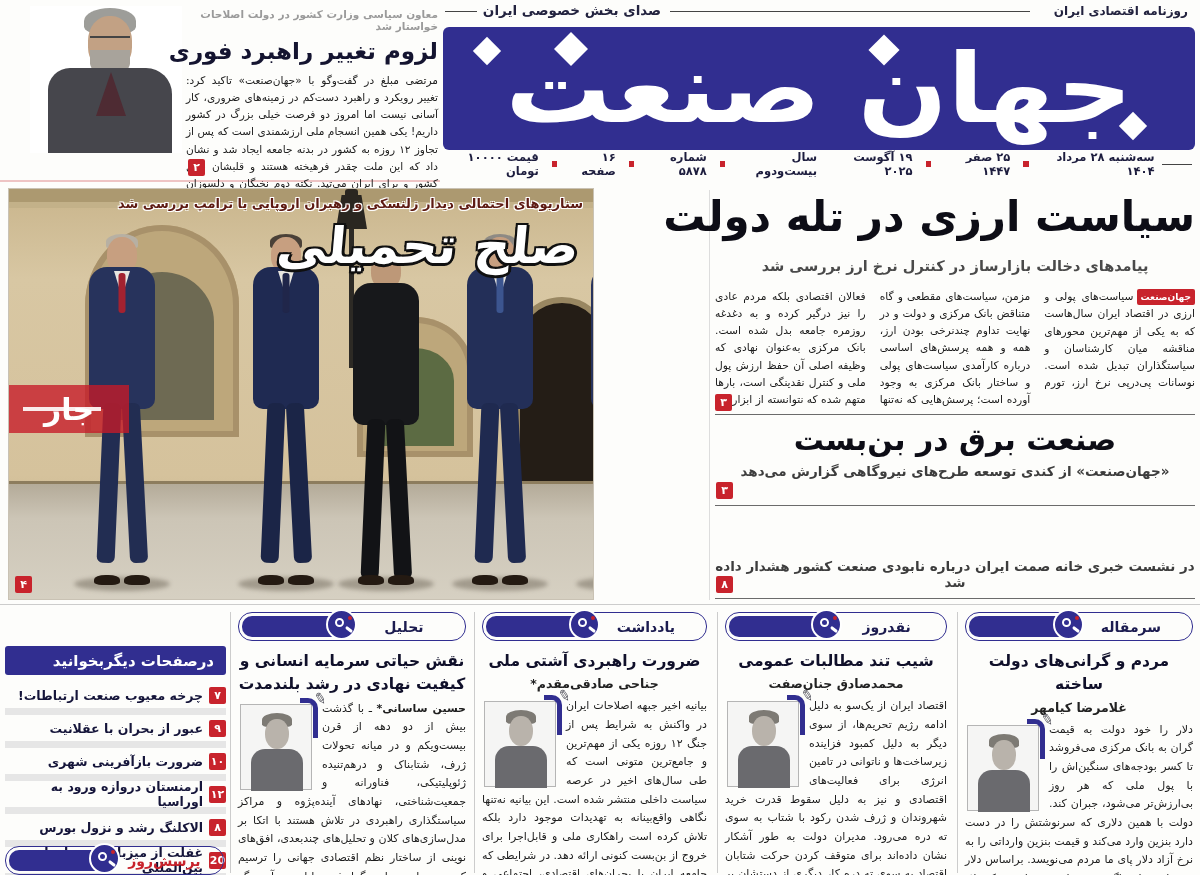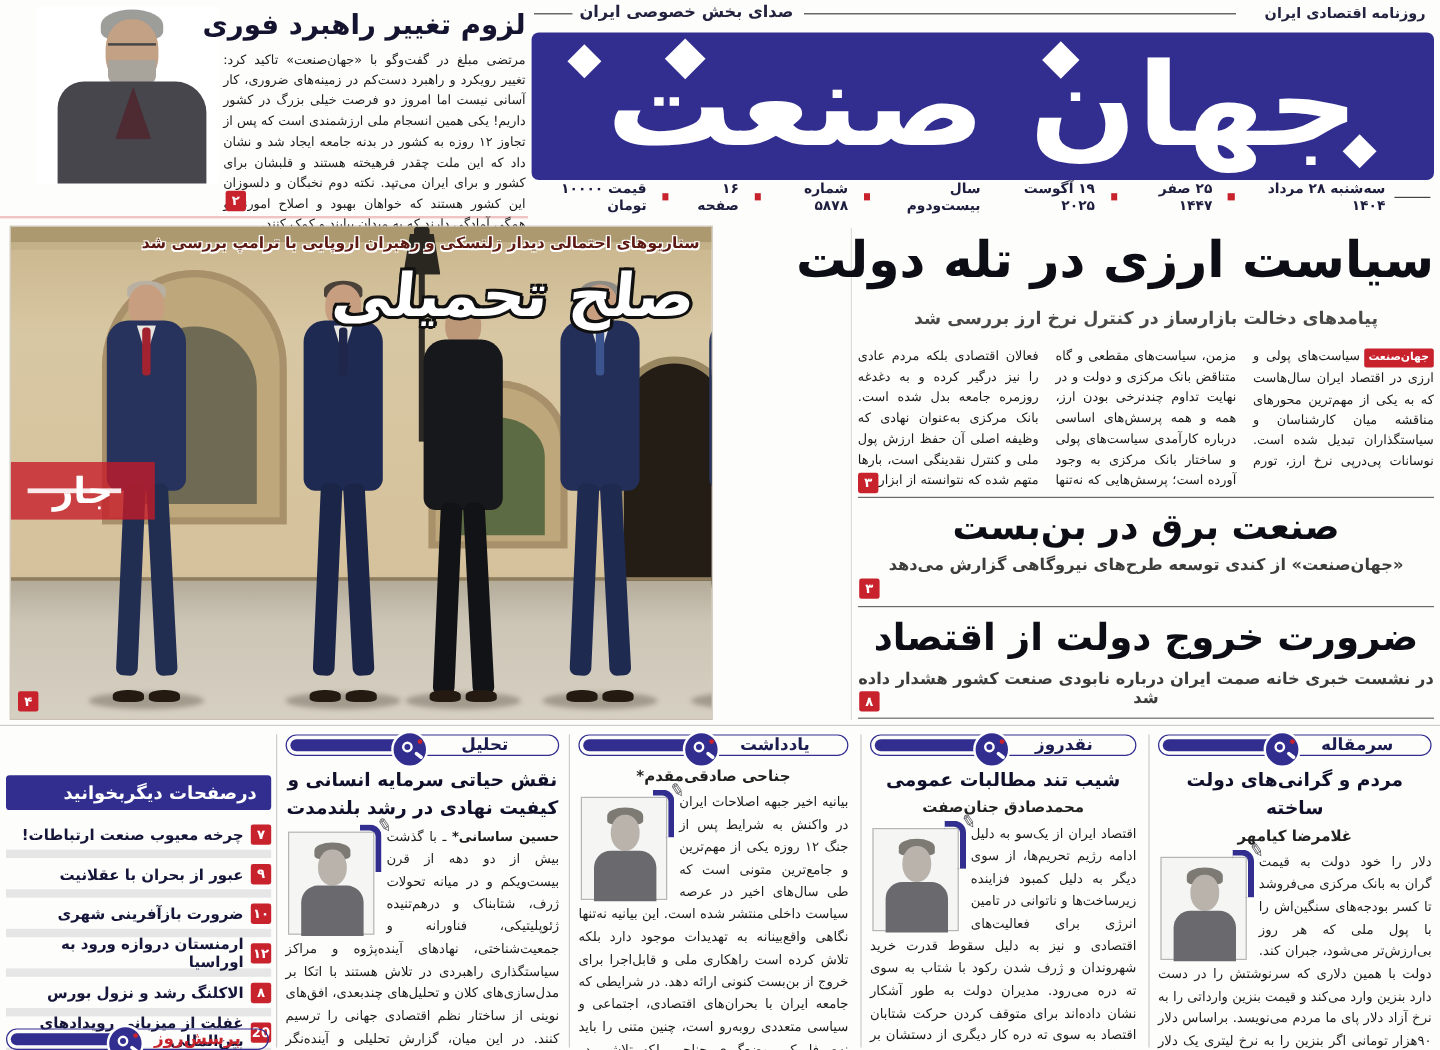--- a/index.html
+++ b/index.html
@@ -98,21 +98,21 @@
   .lead-badge{position:absolute;left:715px;top:394px;}
   .hrline{position:absolute;left:715px;width:480px;height:0;border-top:1.5px solid #6b6b6b;}
   .art2-hl{position:absolute;left:715px;width:480px;text-align:center;font-weight:bold;color:#0d0d16;}
   .art2-sub{position:absolute;left:715px;width:480px;text-align:center;font-size:13.5px;font-weight:bold;color:#3d3d3d;}
   .vline-photo{position:absolute;left:709px;top:190px;height:410px;width:0;border-left:1px solid #ddd;}
   .hr-bottom{position:absolute;left:0;top:604px;width:1200px;height:0;border-top:1px solid #ccc;}
 
   
   .vsep{position:absolute;top:612px;height:261px;width:0;border-left:1px solid #ccc;}
   .bcol{position:absolute;top:610px;height:265px;overflow:hidden;}
-  .pill{position:relative;height:18px;border:1.5px solid #312e90;border-radius:14px;margin:2px 2px 9px;}
+  .pill{position:relative;height:29px;border:1.5px solid #312e90;border-radius:14px;margin:2px 2px 9px;}
   .pill .cap{position:absolute;left:3px;top:3px;bottom:3px;width:44%;background:#312e90;border-radius:10px;}
   .pill .magwrap{position:absolute;left:calc(44% - 12px);top:-4px;width:31px;height:31px;background:#312e90;
     border:2px solid #fff;border-radius:50%;}
   .mag-ring{position:absolute;left:7px;top:7px;width:9px;height:9px;border:2.5px solid #fff;border-radius:50%;}
   .mag-handle{position:absolute;left:17px;top:17px;width:8px;height:3px;background:#fff;transform:rotate(38deg);border-radius:2px;}
   .mag-dot{position:absolute;left:20px;top:5px;width:4px;height:4px;background:#c8232c;border-radius:50%;}
   .pill .lbl{position:absolute;right:0;left:46%;top:0;bottom:0;display:flex;align-items:center;justify-content:center;
     font-size:14px;font-weight:bold;color:#1c1c50;}
   .pill .lbl.red{color:#c8232c;}
   .bcol .hl{font-size:15.5px;font-weight:bold;color:#10102a;text-align:center;line-height:1.5;margin:0 2px 3px;}
@@ -173,20 +173,21 @@
 
   <div class="tl-photo">
     <div class="tlp-hair"></div>
     <div class="tlp-head"></div>
     <div class="tlp-glass"></div>
     <div class="tlp-beard"></div>
     <div class="tlp-body"></div>
     <div class="tlp-shirt"></div>
   </div>
   <div class="tla">
+    <div class="kicker">معاون سیاسی وزارت کشور در دولت اصلاحات خواستار شد</div>
     <div class="headline">لزوم تغییر راهبرد فوری</div>
     <div class="body">مرتضی مبلغ در گفت‌وگو با «جهان‌صنعت» تاکید کرد: تغییر رویکرد و راهبرد دست‌کم در زمینه‌های ضروری، کار آسانی نیست اما امروز دو فرصت خیلی بزرگ در کشور داریم! یکی همین انسجام ملی ارزشمندی است که پس از تجاوز ۱۲ روزه به کشور در بدنه جامعه ایجاد شد و نشان داد که این ملت چقدر فرهیخته هستند و قلبشان برای کشور و برای ایران می‌تپد. نکته دوم نخبگان و دلسوزان این کشور هستند که خواهان بهبود و اصلاح امورند و همگی آمادگی دارند که به میدان بیایند و کمک کنند.</div>
     <span class="badge">۲</span>
   </div>
 
   <div class="photo">
     <div class="ph-cornice"></div>
     <div class="ph-cornice2"></div>
     <div class="arch" style="left:76px;top:36px;width:154px;height:212px;">
         <div class="win"></div>
@@ -274,21 +275,20 @@
   <div class="lead-hl">سیاست ارزی در تله دولت</div>
   <div class="lead-sub">پیامدهای دخالت بازارساز در کنترل نرخ ارز بررسی شد</div>
   <div class="lead-body"><span class="brand-chip">جهان‌صنعت</span><span>سیاست‌های پولی و ارزی در اقتصاد ایران سال‌هاست که به یکی از مهم‌ترین محورهای مناقشه میان کارشناسان و سیاستگذاران تبدیل شده است. نوسانات پی‌درپی نرخ ارز، تورم مزمن، سیاست‌های مقطعی و گاه متناقض بانک مرکزی و دولت و در نهایت تداوم چندنرخی بودن ارز، همه و همه پرسش‌های اساسی درباره کارآمدی سیاست‌های پولی و ساختار بانک مرکزی به وجود آورده است؛ پرسش‌هایی که نه‌تنها فعالان اقتصادی بلکه مردم عادی را نیز درگیر کرده و به دغدغه روزمره جامعه بدل شده است. بانک مرکزی به‌عنوان نهادی که وظیفه اصلی آن حفظ ارزش پول ملی و کنترل نقدینگی است، بارها متهم شده که نتوانسته از ابزارهای خود برای مهار تورم و تثبیت بازار ارز به‌درستی بهره ببرد. بسیاری معتقدند ریشه این ناکامی‌ها در نبود استقلال نهادی و ساختاری بانک مرکزی است. در شرایطی که دولت‌ها همواره از این نهاد برای تامین کسری بودجه یا تحقق اهداف کوتاه‌مدت خود بهره‌برداری کرده‌اند، طبیعی است که سیاست‌های پولی نتواند مسیر علمی ـ</span></div>
   <span class="badge lead-badge">۳</span>
 
   <div class="hrline" style="top:414px;"></div>
   <div class="art2-hl" style="top:422px;font-size:30px;">صنعت برق در بن‌بست</div>
   <div class="art2-sub" style="top:463px;">«جهان‌صنعت» از کندی توسعه طرح‌های نیروگاهی گزارش می‌دهد</div>
   <span class="badge" style="position:absolute;left:716px;top:482px;">۳</span>
   <div class="hrline" style="top:505px;"></div>
-  <div class="art2-hl" style="top:514px;font-size:31px;">ضرورت خروج دولت از اقتصاد</div>
   <div class="art2-sub" style="top:558px;">در نشست خبری خانه صمت ایران درباره نابودی صنعت کشور هشدار داده شد</div>
   <span class="badge" style="position:absolute;left:716px;top:576px;">۸</span>
   <div class="hrline" style="top:598px;"></div>
 
   <div class="hr-bottom"></div>
   <div class="vsep" style="left:230px;"></div>
   <div class="vsep" style="left:474px;"></div>
   <div class="vsep" style="left:717px;"></div>
   <div class="vsep" style="left:957px;"></div>
 
@@ -341,20 +341,21 @@
   <div class="bcol" style="left:480px;width:229px;">
     <div class="pill">
       <div class="cap"></div>
       <div class="magwrap">
           <span class="mag-ring"></span>
           <span class="mag-handle"></span>
           <span class="mag-dot"></span>
         </div>
       <div class="lbl">یادداشت</div>
     </div>
+    <div class="hl">ضرورت راهبردی آشتی ملی</div>
     <div class="author">جناحی صادقی‌مقدم*</div>
     <div class="body">
       <span class="portrait">
         <span class="ph-hairc"></span>
           <span class="ph-face"></span>
           <span class="ph-bodyc"></span>
         <span class="corner"></span>
         <span class="pencil">✎</span>
       </span><span>بیانیه اخیر جبهه اصلاحات ایران در واکنش به شرایط پس از جنگ ۱۲ روزه یکی از مهم‌ترین و جامع‌ترین متونی است که طی سال‌های اخیر در عرصه سیاست داخلی منتشر شده است. این بیانیه نه‌تنها نگاهی واقع‌بینانه به تهدیدات موجود دارد بلکه تلاش کرده است راهکاری ملی و قابل‌اجرا برای خروج از بن‌بست کنونی ارائه دهد. در شرایطی که جامعه ایران با بحران‌های اقتصادی، اجتماعی و سیاسی متعددی روبه‌رو است، چنین متنی را باید نه‌صرفا یک موضع‌گیری جناحی بلکه تلاشی در جهت بازسازی اعتماد عمومی و ایجاد زمینه‌ای برای همبستگی ملی دانست.</span>
       

